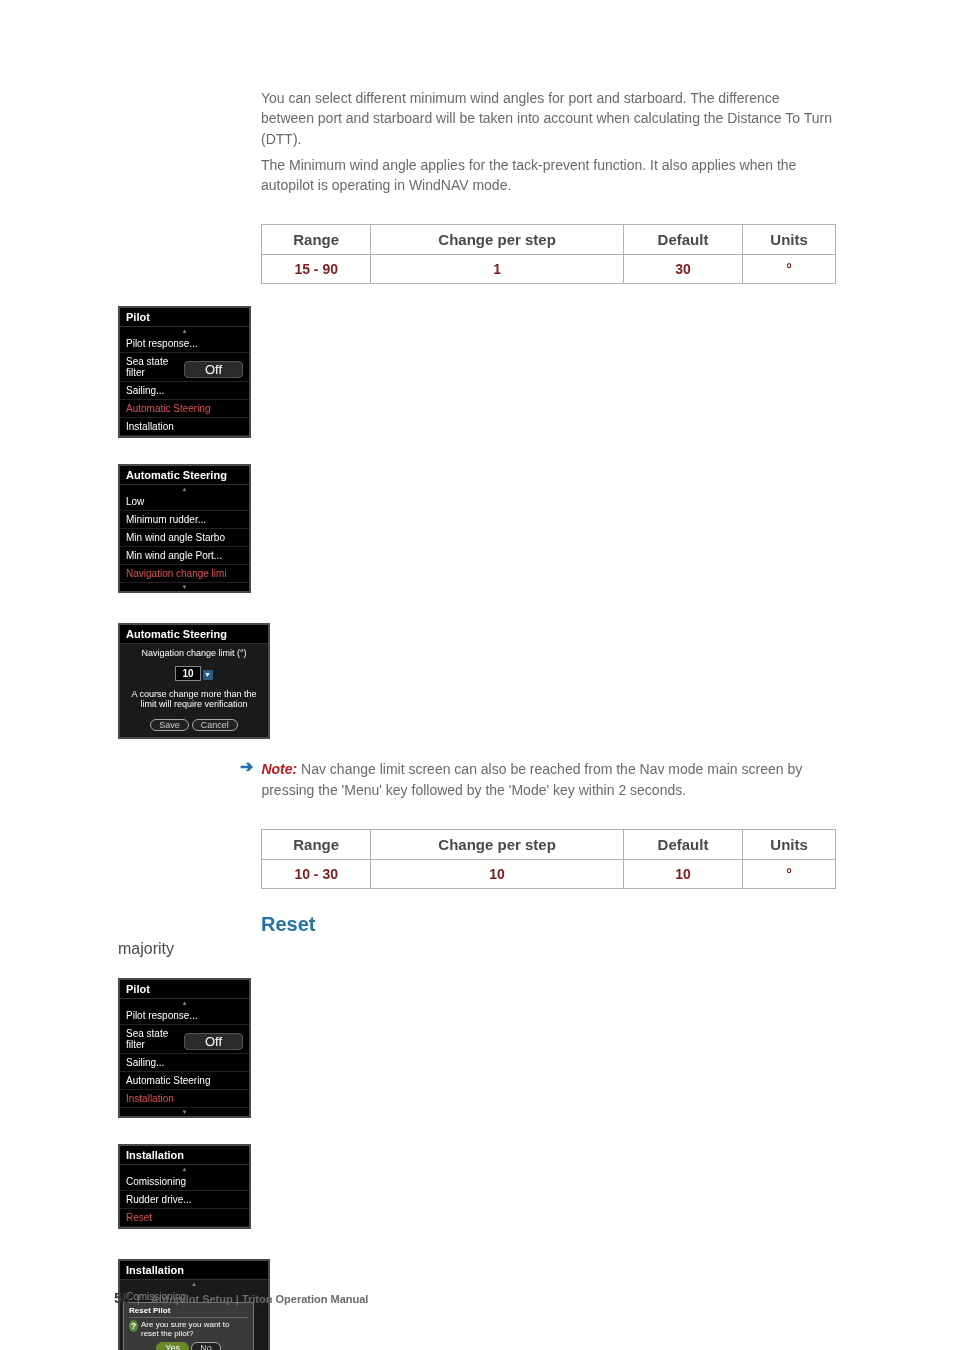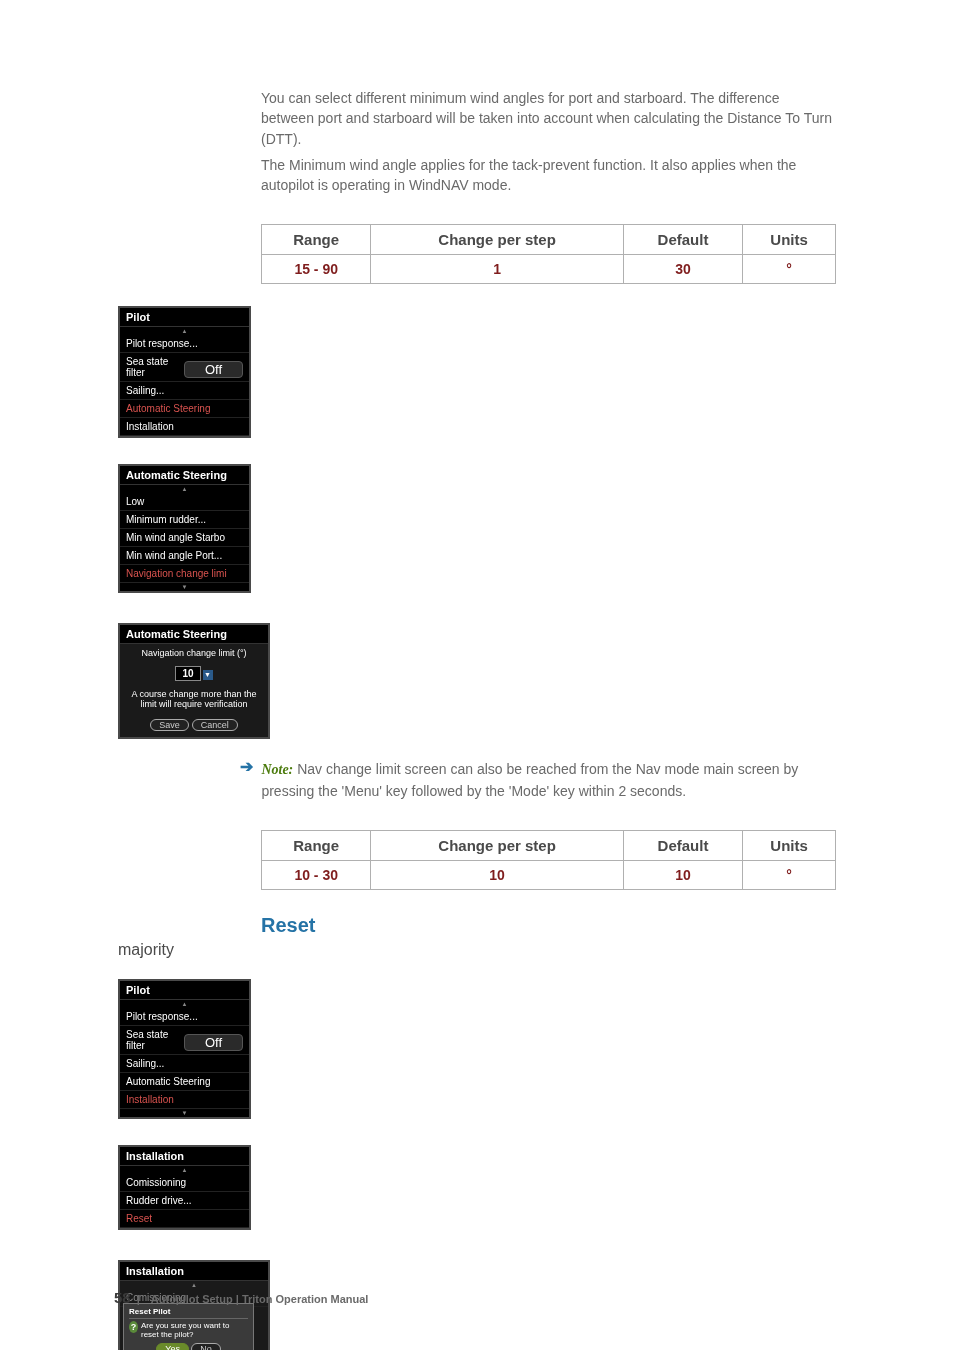--- a/index.html
+++ b/index.html
@@ -122,24 +122,23 @@
     margin: 14px 0 10px 0;
     padding-left: 122px;
   }
   .note-arrow {
     color: #2573a6;
     font-weight: bold;
     font-size: 16px;
     line-height: 1;
   }
   .note-label {
-    color: #4d7c0f;
+    color: #b91c1c;
     font-weight: bold;
     font-style: italic;
-    font-family: Liberation Serif, serif;
   }
   .note-text { font-size: 14px; color: #6a6a6a; line-height: 1.45; flex:1; }
   .warning-box {
     border: 1px solid #b0b0b0;
     border-left: 4px solid #2573a6;
     padding: 14px 18px;
     margin: 18px 0 22px 0;
     font-size: 16.5px;
     line-height: 1.4;
     color: #4a4a4a;

